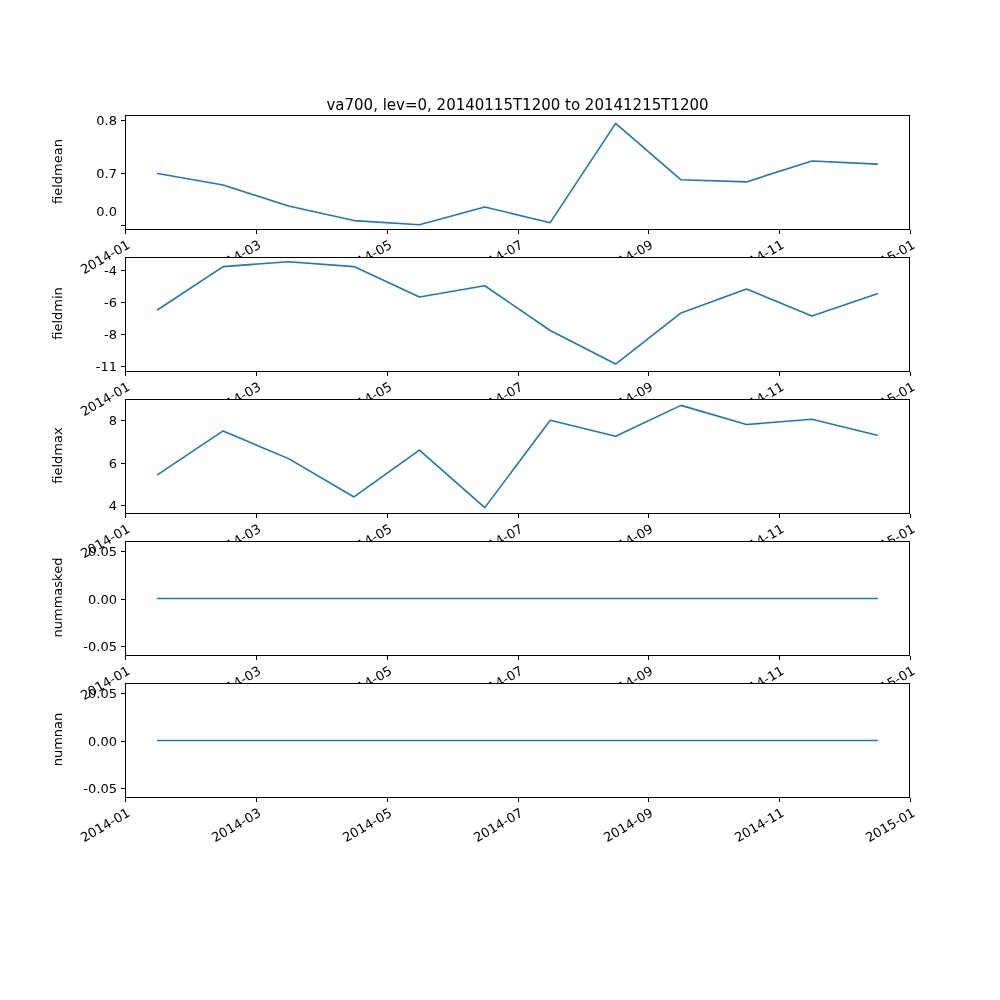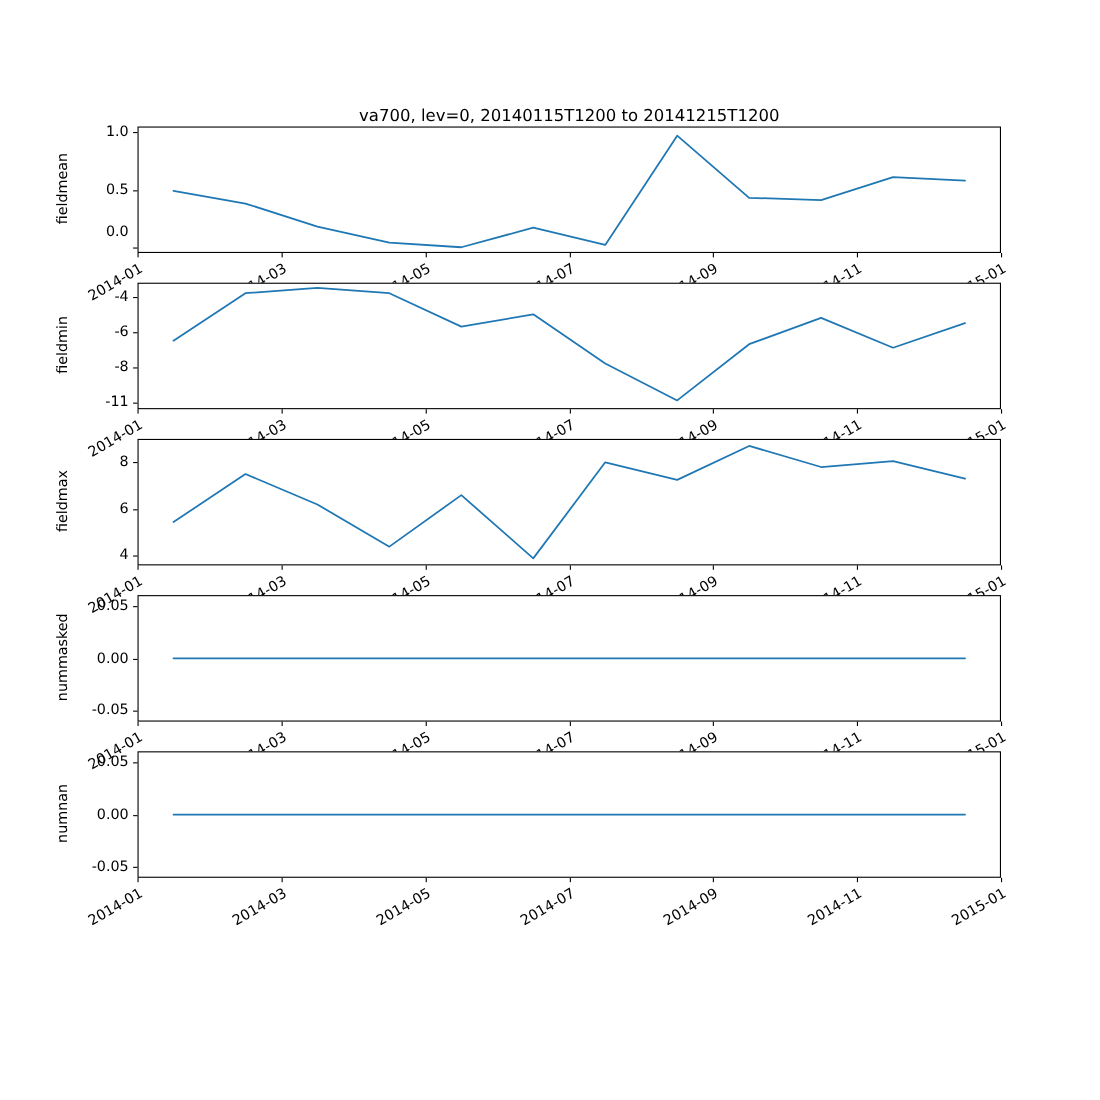--- a/index.html
+++ b/index.html
@@ -97,23 +97,23 @@
 
   <div id="panels">
       <div class="panel" style="left: 125px; top: 115px; width: 785px; height: 115px;">
         <div class="axes-frame"></div>
         <svg class="plot-svg" width="785" height="115">
           <polyline points="32.71,58.55 98.13,70.05 163.54,90.95 228.96,105.59 294.38,109.77 359.79,92.00 425.21,107.68 490.63,8.36 556.04,64.82 621.46,66.91 686.88,46.00 752.29,49.14" fill="none" stroke="#1f77b4" stroke-width="1.6" stroke-linejoin="round" stroke-linecap="round"></polyline>
         </svg>
         <div class="tickmark-y" style="left: -4px; top: 109.773px;"></div>
         <div class="ytick" style="right: 793px; top: 96px; width: 70px;">0.0</div>
         <div class="tickmark-y" style="left: -4px; top: 57.5px;"></div>
-        <div class="ytick" style="right: 793px; top: 57.5px; width: 70px;">0.5</div>
+        <div class="ytick" style="right: 793px; top: 57.5px; width: 70px;">0.7</div>
         <div class="tickmark-y" style="left: -4px; top: 5.22727px;"></div>
-        <div class="ytick" style="right: 793px; top: 5.22727px; width: 70px;">1.0</div>
+        <div class="ytick" style="right: 793px; top: 5.22727px; width: 70px;">0.8</div>
         <div class="tickmark-x" style="left: 0px; top: 115px;"></div>
         <div class="xtick-rot" style="left: -68px; top: 122px; width: 68px;">2014-01</div>
         <div class="tickmark-x" style="left: 130.833px; top: 115px;"></div>
         <div class="xtick-rot" style="left: 62.8333px; top: 122px; width: 68px;">2014-03</div>
         <div class="tickmark-x" style="left: 261.667px; top: 115px;"></div>
         <div class="xtick-rot" style="left: 193.667px; top: 122px; width: 68px;">2014-05</div>
         <div class="tickmark-x" style="left: 392.5px; top: 115px;"></div>
         <div class="xtick-rot" style="left: 324.5px; top: 122px; width: 68px;">2014-07</div>
         <div class="tickmark-x" style="left: 523.333px; top: 115px;"></div>
         <div class="xtick-rot" style="left: 455.333px; top: 122px; width: 68px;">2014-09</div>

